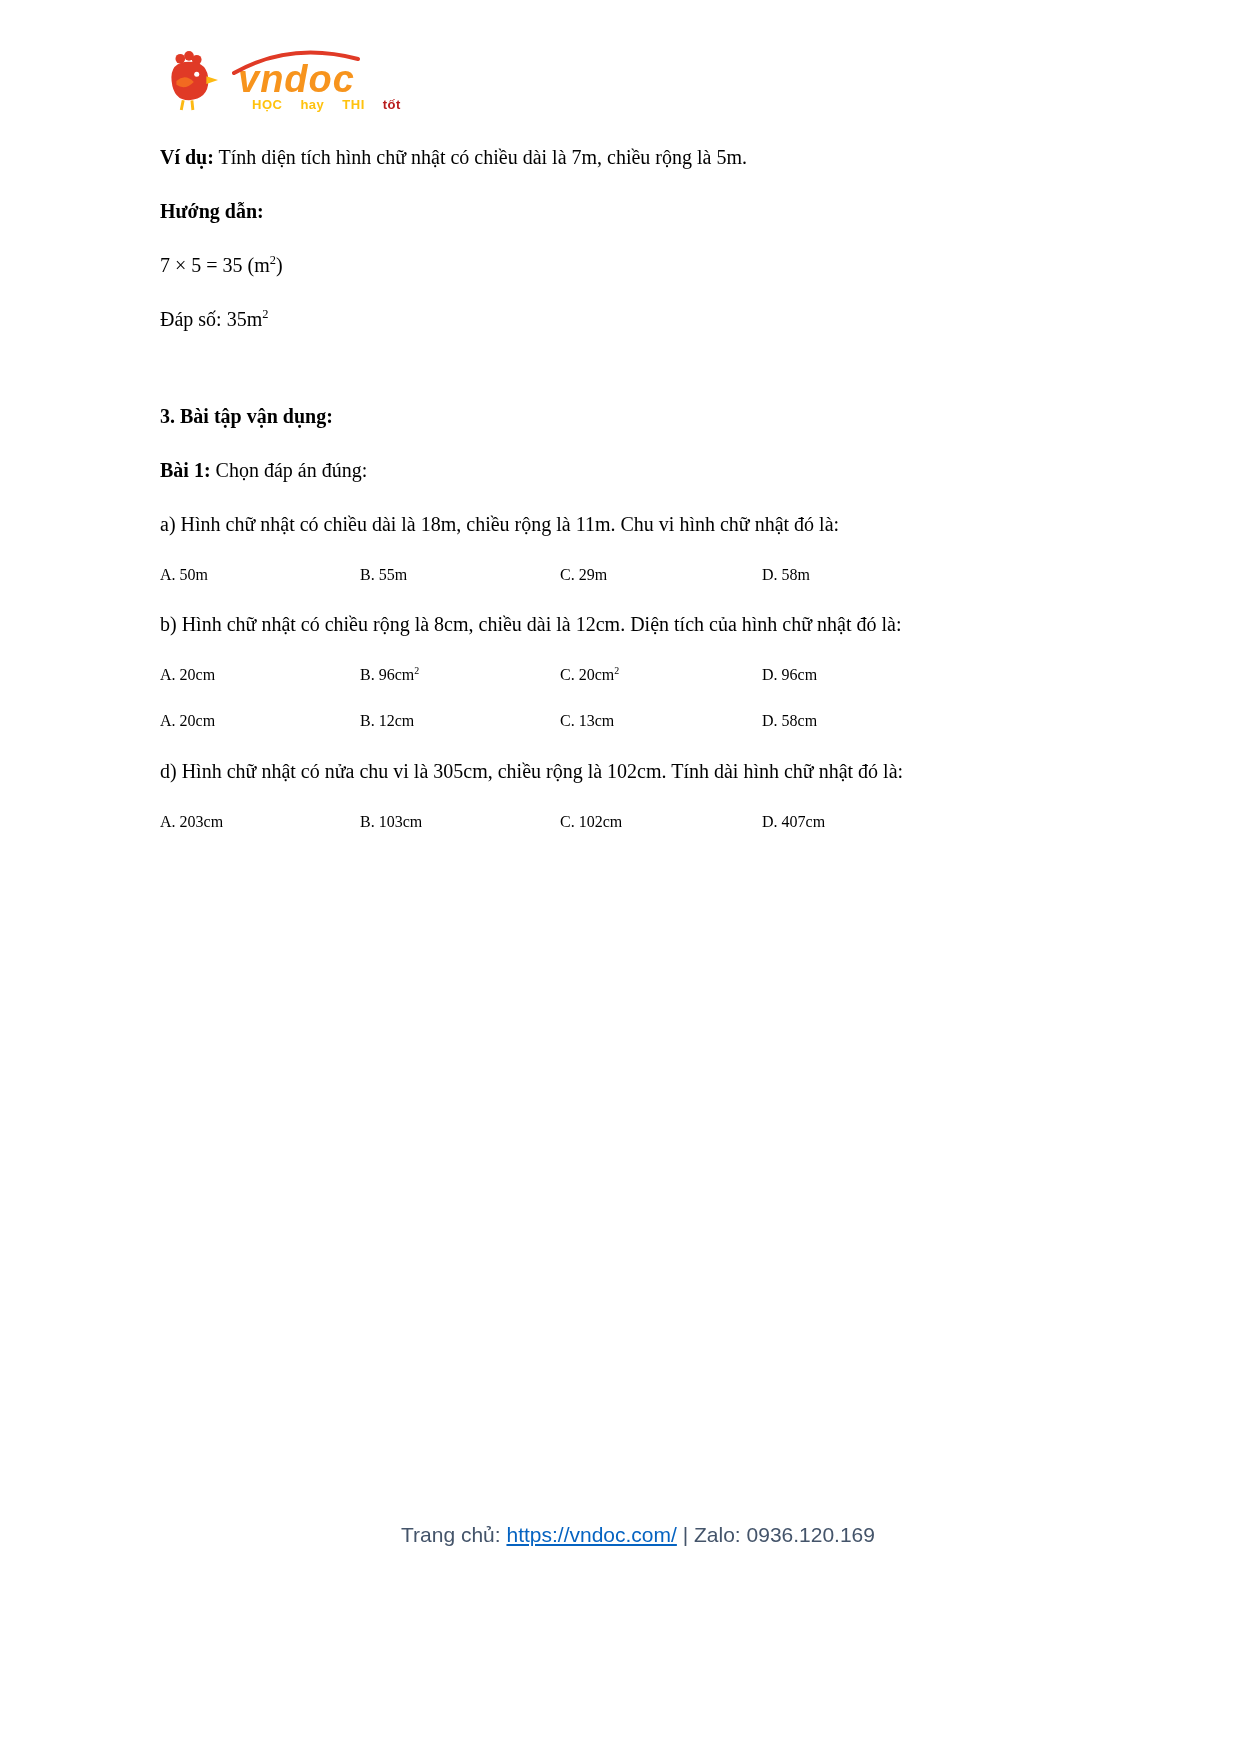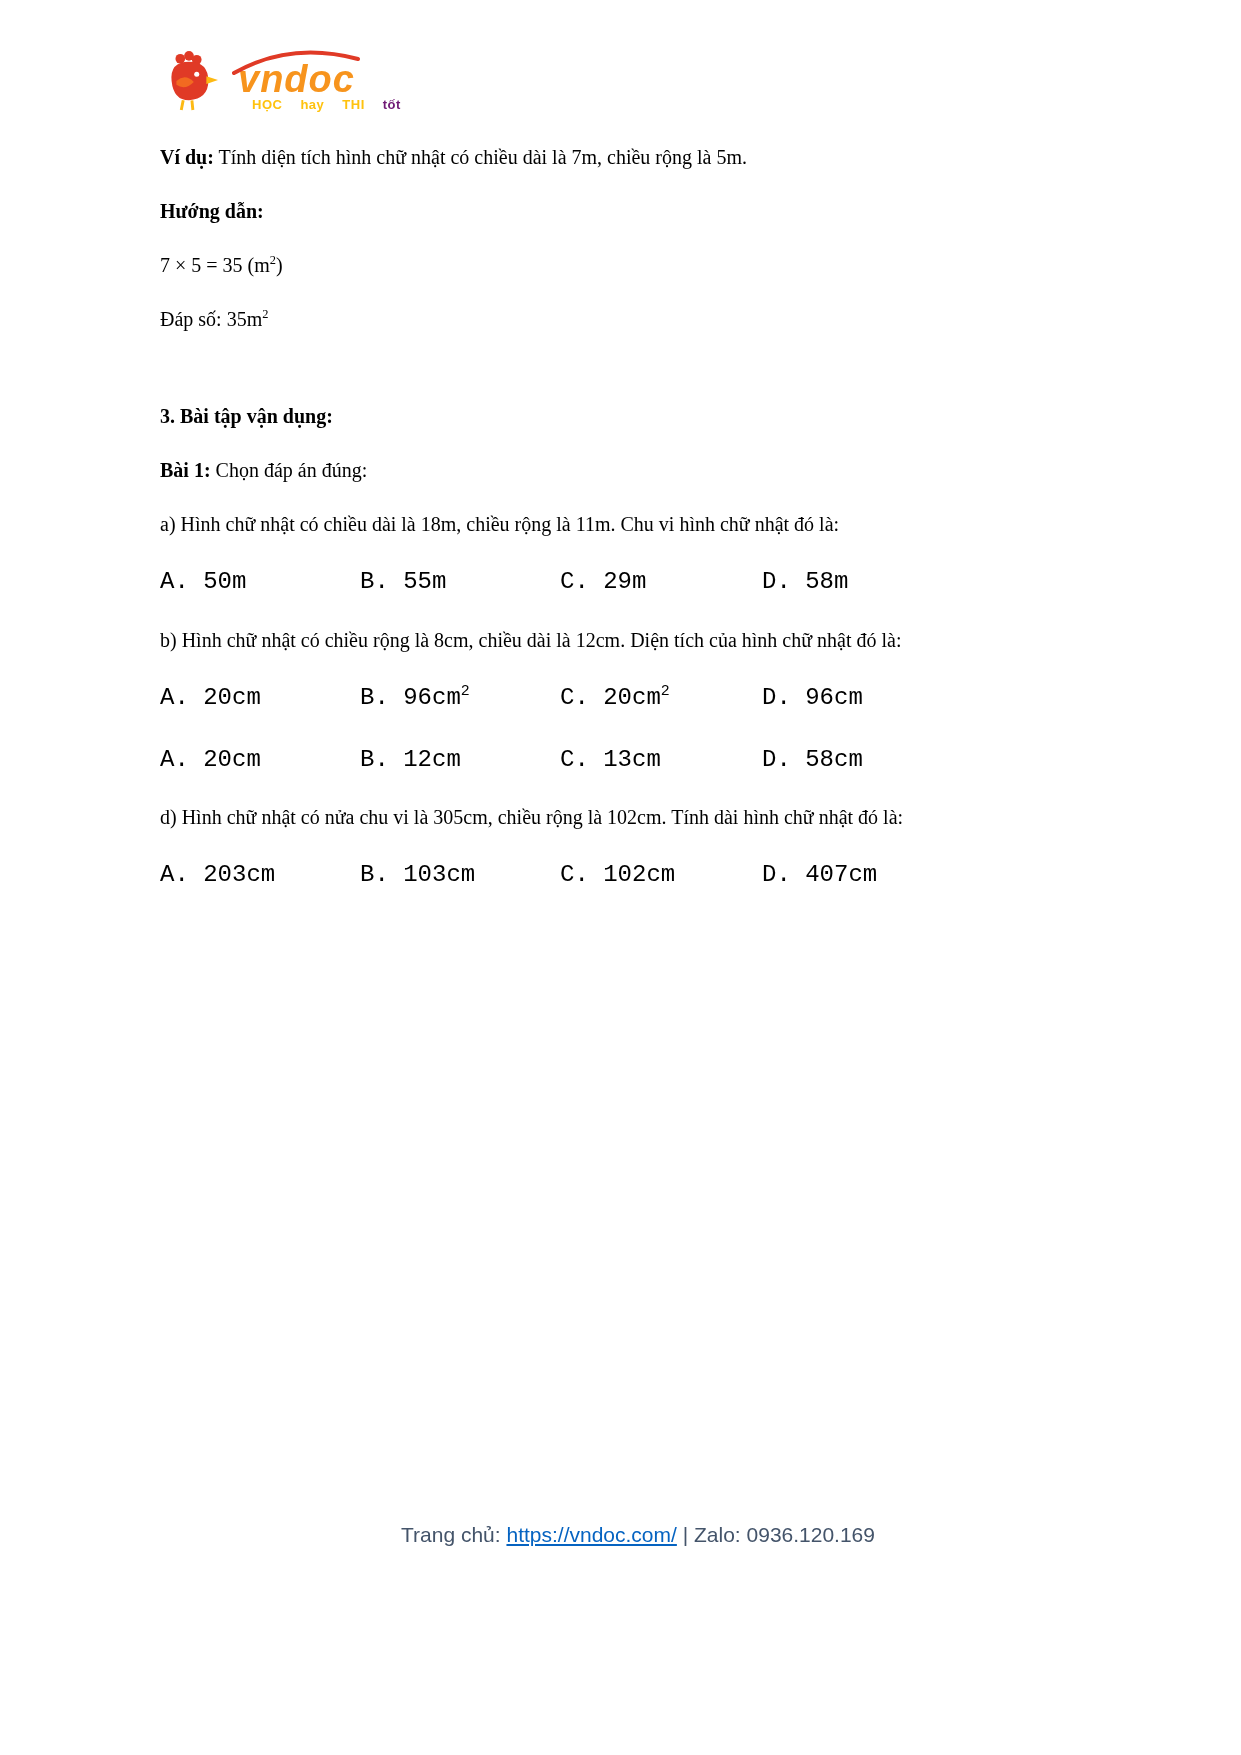--- a/index.html
+++ b/index.html
@@ -32,40 +32,39 @@
   }
   .tagline {
     font-family: "Liberation Sans", sans-serif;
     font-weight: bold;
     font-size: 13px;
     line-height: 15px;
     letter-spacing: 0.5px;
   }
   .tagline span { margin-right: 4px; padding-left: 14px; }
   .tag-y { color: #FFC20E; }
-  .tag-g { color: #701a75; }
+  .tag-g { color: #b91c1c; }
 
   
   .line {
     font-size: 20px;
     line-height: 1.95;
     text-align: justify;
     margin: 0 0 15px 0;
   }
   .mt-big { margin-top: 58px; }
   b { font-weight: bold; }
   sup { font-size: 0.62em; line-height: 0; }
 
   .options {
     display: grid;
     grid-template-columns: 200px 200px 202px auto;
-    font-size: 24px;
+    font-size: 16px;
     line-height: 1.95;
     margin: 4px 0 15px 0;
-    font-family: Liberation Mono, monospace;
   }
 
   
   .footer {
     position: absolute;
     left: 0; right: 0;
     bottom: 208px;
     text-align: center;
     font-family: "Liberation Sans", sans-serif;
     font-size: 21px;

